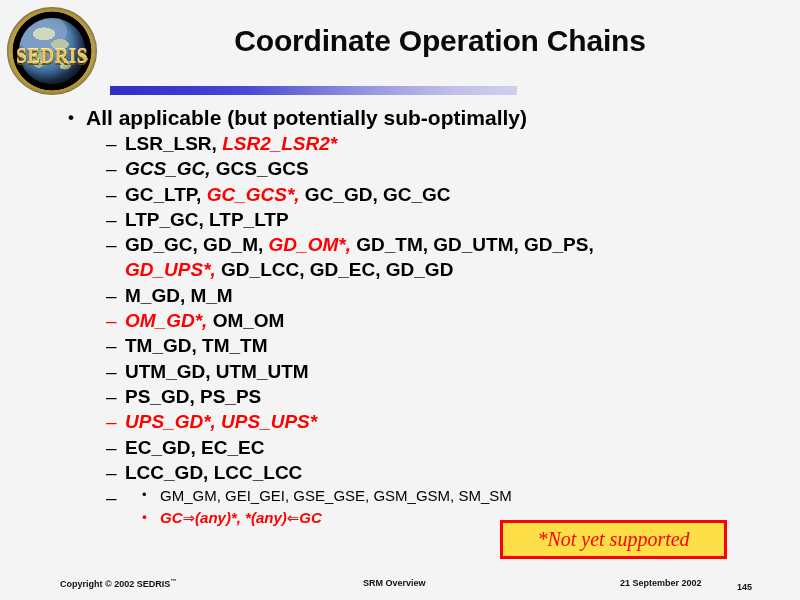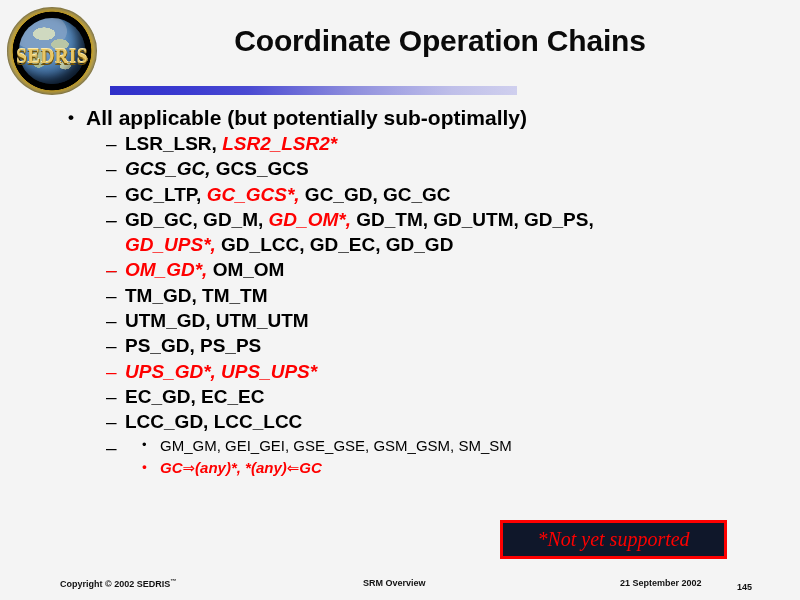--- a/index.html
+++ b/index.html
@@ -182,21 +182,21 @@
   }
 
   
   #callout {
     position: absolute;
     left: 500px;
     top: 520px;
     width: 221px;
     height: 33px;
     border: 3px solid #fe0000;
-    background: #0f172a;
+    background: #fde047;
     display: flex;
     align-items: center;
     justify-content: center;
   }
   #callout span {
     font-family: "Liberation Serif", serif;
     font-style: italic;
     font-size: 20px;
     color: #fe0000;
     white-space: nowrap;
@@ -247,29 +247,29 @@
 
     <div class="l2">
       <span class="dash">–</span><span class="ital">GCS_GC,</span><span> GCS_GCS</span>
     </div>
 
     <div class="l2">
       <span class="dash">–</span><span>GC_LTP, </span><span class="red ital">GC_GCS*,</span><span> GC_GD, GC_GC</span>
     </div>
 
     <div class="l2">
-      <span class="dash">–</span>
+      <span class="dash">–</span><span>LTP_GC, LTP_LTP</span>
     </div>
 
     <div class="l2">
       <span class="dash">–</span><span>GD_GC, GD_M, </span><span class="red ital">GD_OM*,</span><span> GD_TM, GD_UTM, GD_PS,</span><br><span class="red ital">GD_UPS*,</span><span> GD_LCC, GD_EC, GD_GD</span>
     </div>
 
     <div class="l2">
-      <span class="dash">–</span>
+      <span class="dash">–</span><span>M_GD, M_M</span>
     </div>
 
     <div class="l2">
       <span class="dash red">–</span><span class="red ital">OM_GD*,</span><span> OM_OM</span>
     </div>
 
     <div class="l2">
       <span class="dash">–</span><span>TM_GD, TM_TM</span>
     </div>
 

